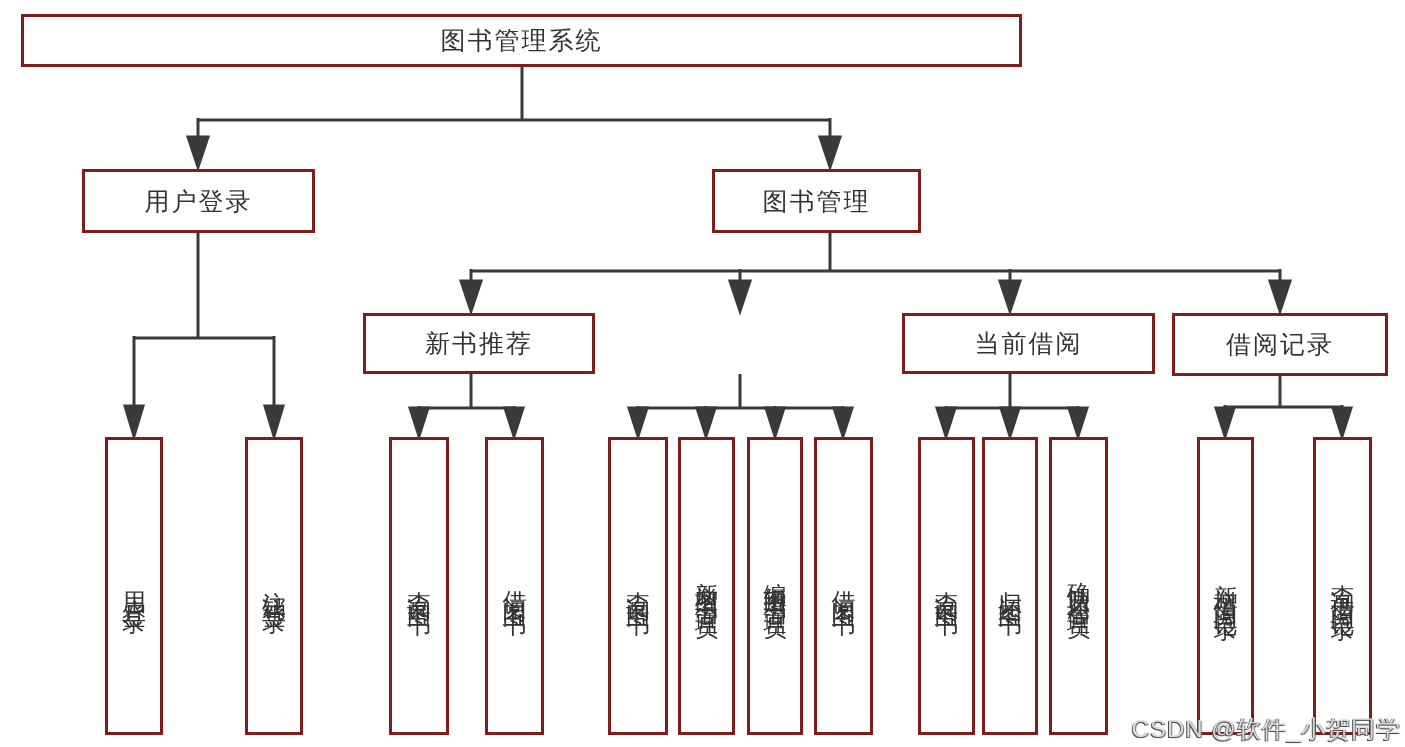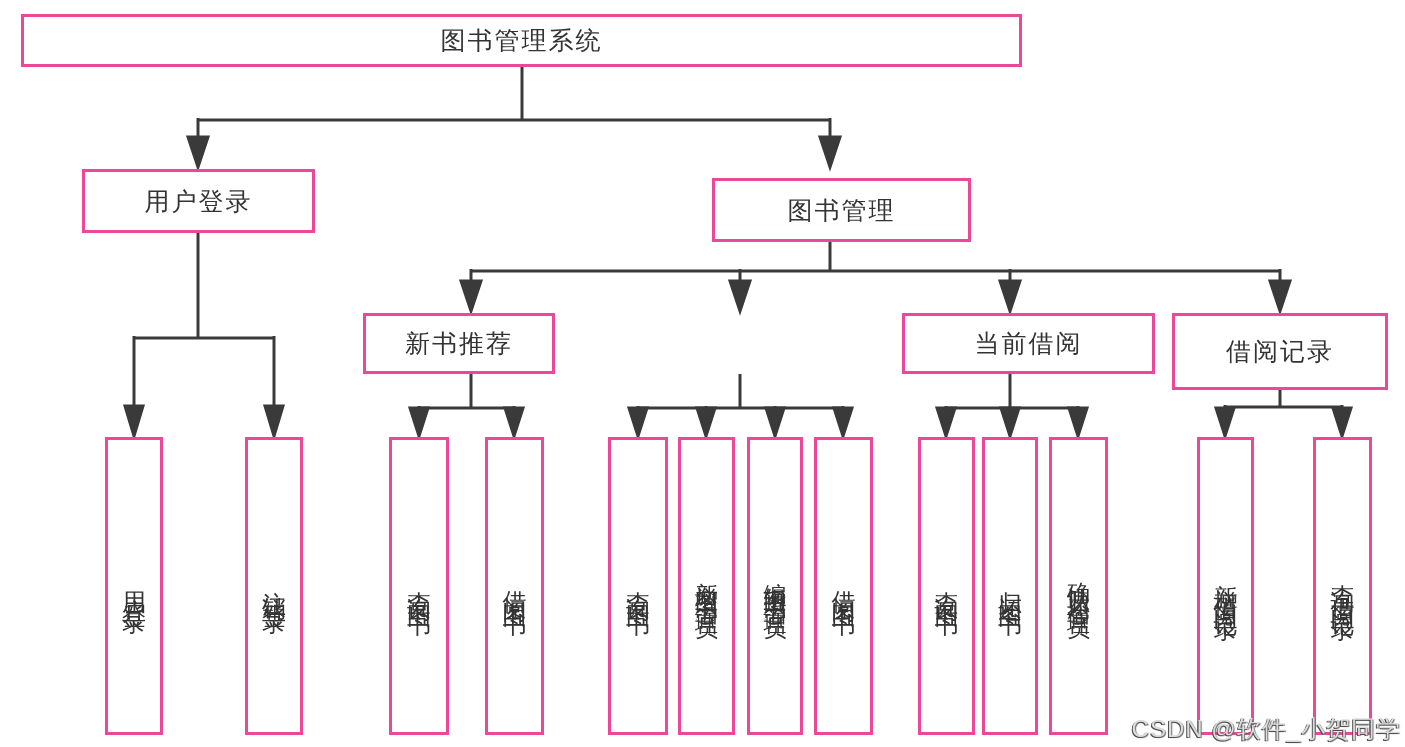--- a/index.html
+++ b/index.html
@@ -2,21 +2,21 @@
 <html><head>
 <meta charset="utf-8">
 <style>
   html,body{margin:0;padding:0;background:#fff;}
   .stage{
     position:relative;width:1405px;height:747px;background:#fff;overflow:hidden;
     font-family:"Liberation Sans","DejaVu Sans",sans-serif;color:#333;
   }
   .stage svg{position:absolute;left:0;top:0;z-index:1;}
   .box{
-    position:absolute;background:#fff;border:3px solid #ec4899;box-sizing:border-box;
+    position:absolute;background:#fff;border:3px solid #7f1d1d;box-sizing:border-box;
     display:flex;align-items:center;justify-content:center;z-index:2;
   }
   .hbox span{font-size:25px;letter-spacing:2px;white-space:nowrap;}
   .vbox span{
     writing-mode:vertical-rl;text-orientation:mixed;
     font-size:24px;line-height:1;letter-spacing:7px;white-space:nowrap;
   }
   .vbox.long span{letter-spacing:5px;font-size:23px;}
   .watermark{
     position:absolute;right:4px;top:713px;z-index:5;
@@ -108,31 +108,31 @@
     </g>
   </svg>
 
   <div class="box hbox" style="left:21px;top:14px;width:1001px;height:53px;">
     <span>图书管理系统</span>
   </div>
 
   <div class="box hbox" style="left:82px;top:169px;width:233px;height:64px;">
     <span>用户登录</span>
   </div>
-  <div class="box hbox" style="left:712px;top:169px;width:259px;height:64px;margin-top:9px;">
+  <div class="box hbox" style="left:712px;top:169px;width:209px;height:64px;">
     <span>图书管理</span>
   </div>
 
-  <div class="box hbox" style="left:363px;top:313px;width:192px;height:61px;">
+  <div class="box hbox" style="left:363px;top:313px;width:232px;height:61px;">
     <span>新书推荐</span>
   </div>
   <div class="box hbox" style="left:902px;top:313px;width:253px;height:61px;">
     <span>当前借阅</span>
   </div>
-  <div class="box hbox" style="left:1172px;top:313px;width:216px;height:77px;">
+  <div class="box hbox" style="left:1172px;top:313px;width:216px;height:63px;">
     <span>借阅记录</span>
   </div>
 
   <div class="box vbox" style="left:105px;top:437px;width:58px;height:298px;">
     <span>用户登录</span>
   </div>
   <div class="box vbox" style="left:245px;top:437px;width:58px;height:298px;">
     <span>注销登录</span>
   </div>
 

